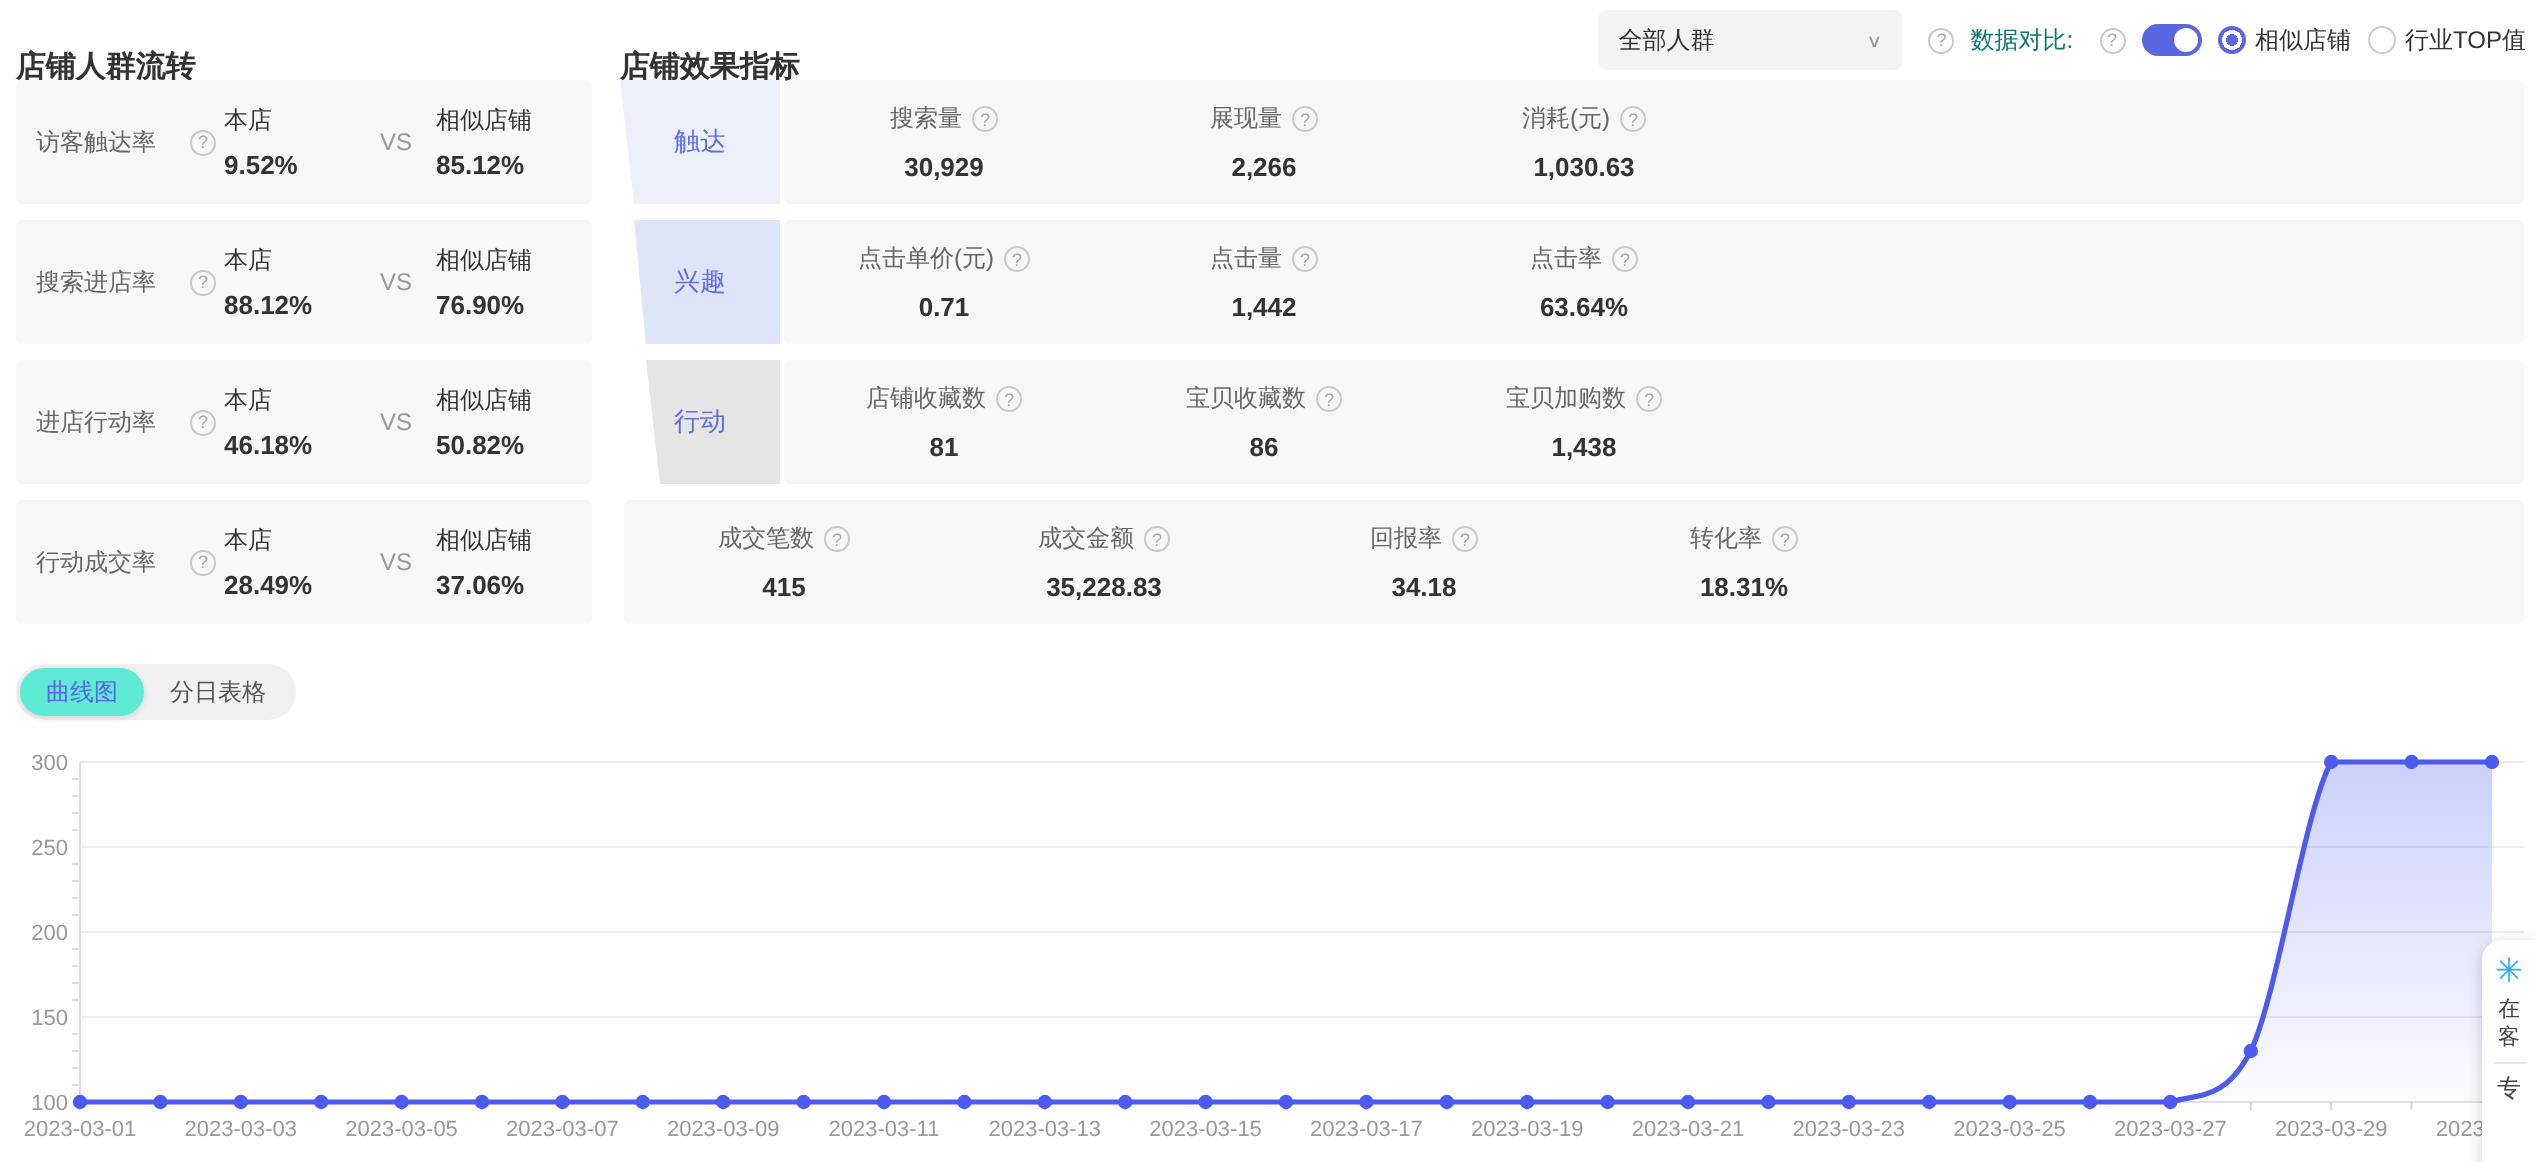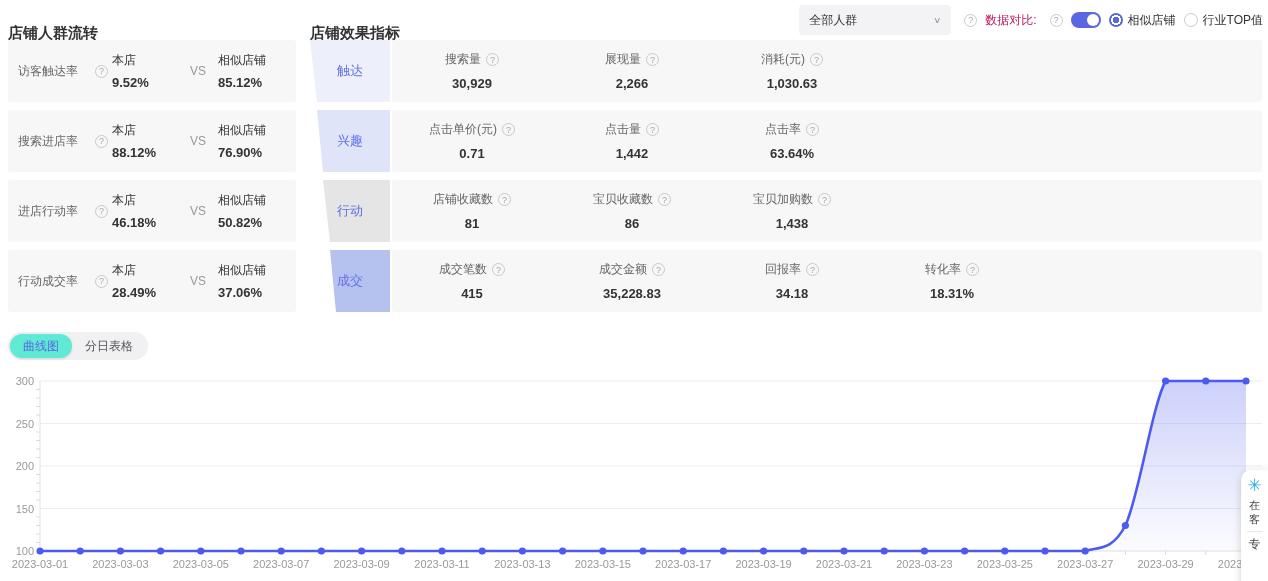--- a/index.html
+++ b/index.html
@@ -43,21 +43,21 @@
   .metric-cell { width:160px; text-align:center; }
   .metric-label { font-size:12px; color:#666; display:flex; align-items:center; justify-content:center; }
   .metric-value { font-size:13px; font-weight:bold; color:#333; margin-top:8px; }
 
   
   .controls { position:absolute; top:5px; right:5px; height:30px;
     display:flex; align-items:center; gap:8px; }
   .select { width:152px; height:30px; background:#f3f3f5; border-radius:4px;
     display:flex; align-items:center; padding:0 10px; font-size:12px; color:#333; cursor:pointer; }
   .select .chev { margin-left:auto; color:#999; font-size:11px; transform:scaleY(.8); }
-  .ctrl-label { font-size:12px; color:#be185d; }
+  .ctrl-label { font-size:12px; color:#0f766e; }
   .toggle { width:30px; height:16px; border-radius:9px; background:#5b66e3; position:relative; cursor:pointer; }
   .toggle .knob { position:absolute; top:2px; right:2px; width:12px; height:12px;
     border-radius:50%; background:#fff; }
   .radio { display:flex; align-items:center; gap:5px; font-size:12px; color:#333; cursor:pointer; }
   .rdot { width:14px; height:14px; border-radius:50%; border:1px solid #ccc; background:#fff; flex:none;
     display:flex; align-items:center; justify-content:center; }
   .rdot.on { border:none;
     background:radial-gradient(circle,#5b66e3 0 3px,#fff 3px 5px,#5b66e3 5px 7px); }
 
   
@@ -254,21 +254,20 @@
           <div class="metric-label">
               <span>宝贝加购数</span>
               <span class="help">?</span>
             </div>
           <div class="metric-value">1,438</div>
         </div>
       </div>
     </div>
 
     <div class="effect-row">
-      <div class="stage stage-3">成交</div>
       <div class="effect-content">
         <div class="metric-cell">
           <div class="metric-label">
               <span>成交笔数</span>
               <span class="help">?</span>
             </div>
           <div class="metric-value">415</div>
         </div>
         <div class="metric-cell">
           <div class="metric-label">

